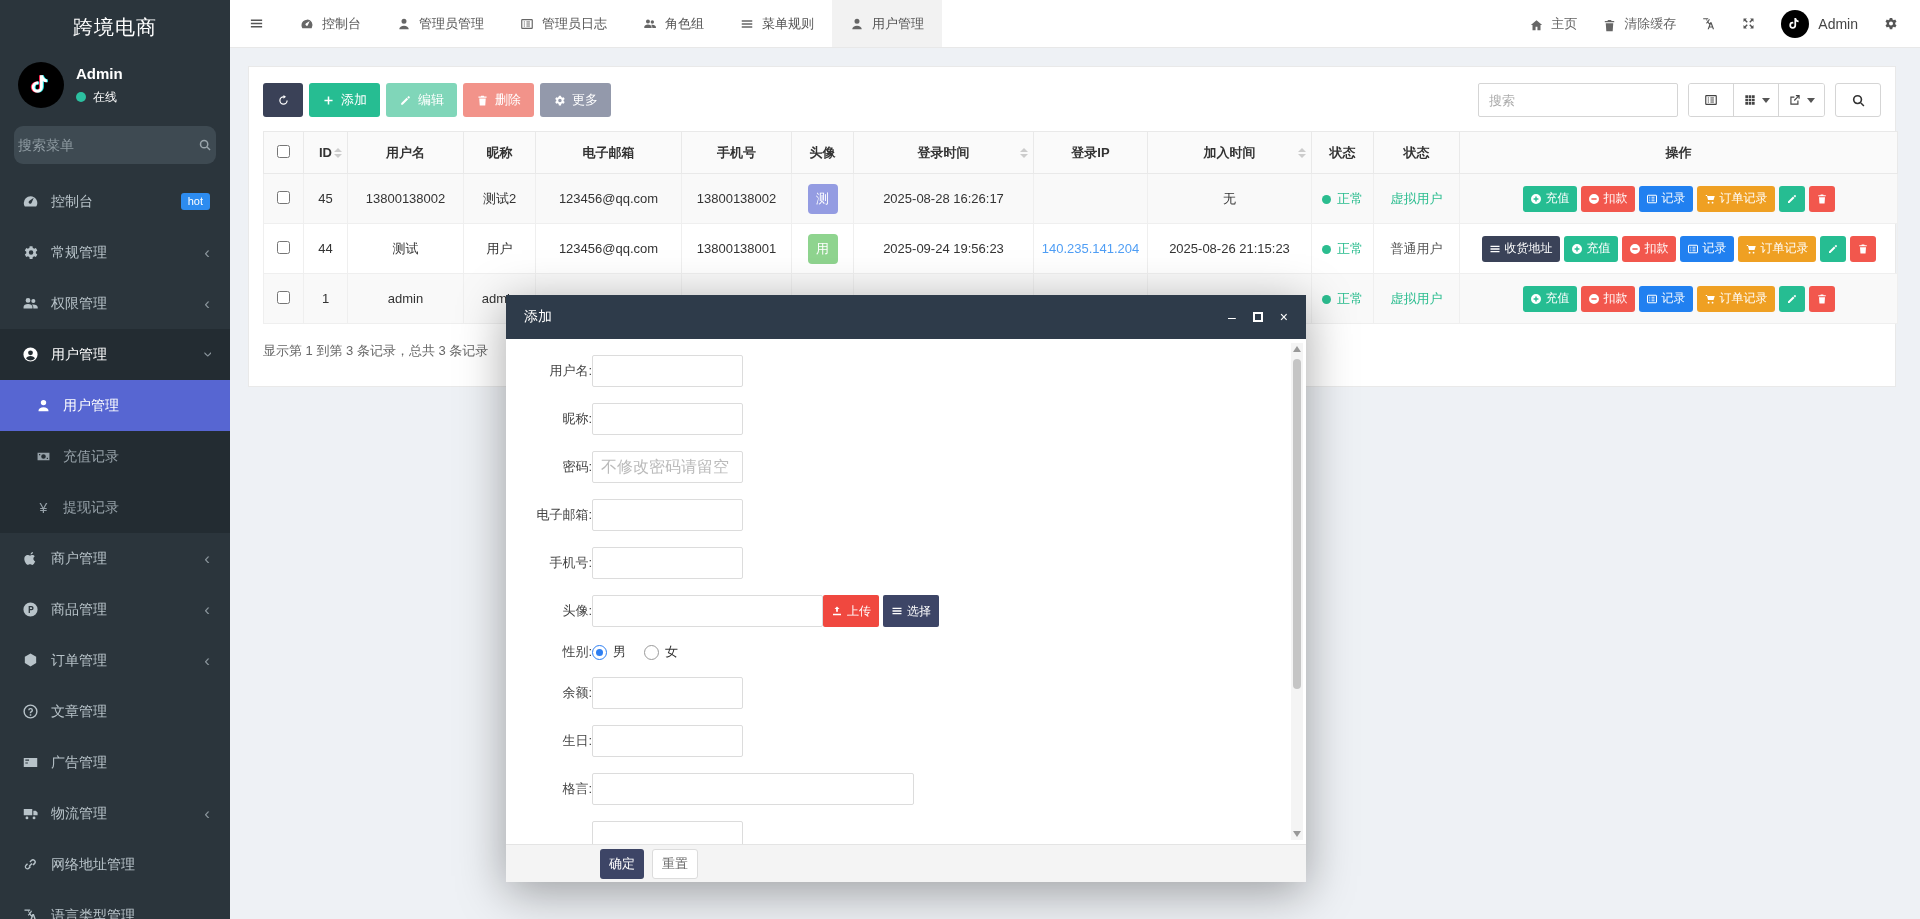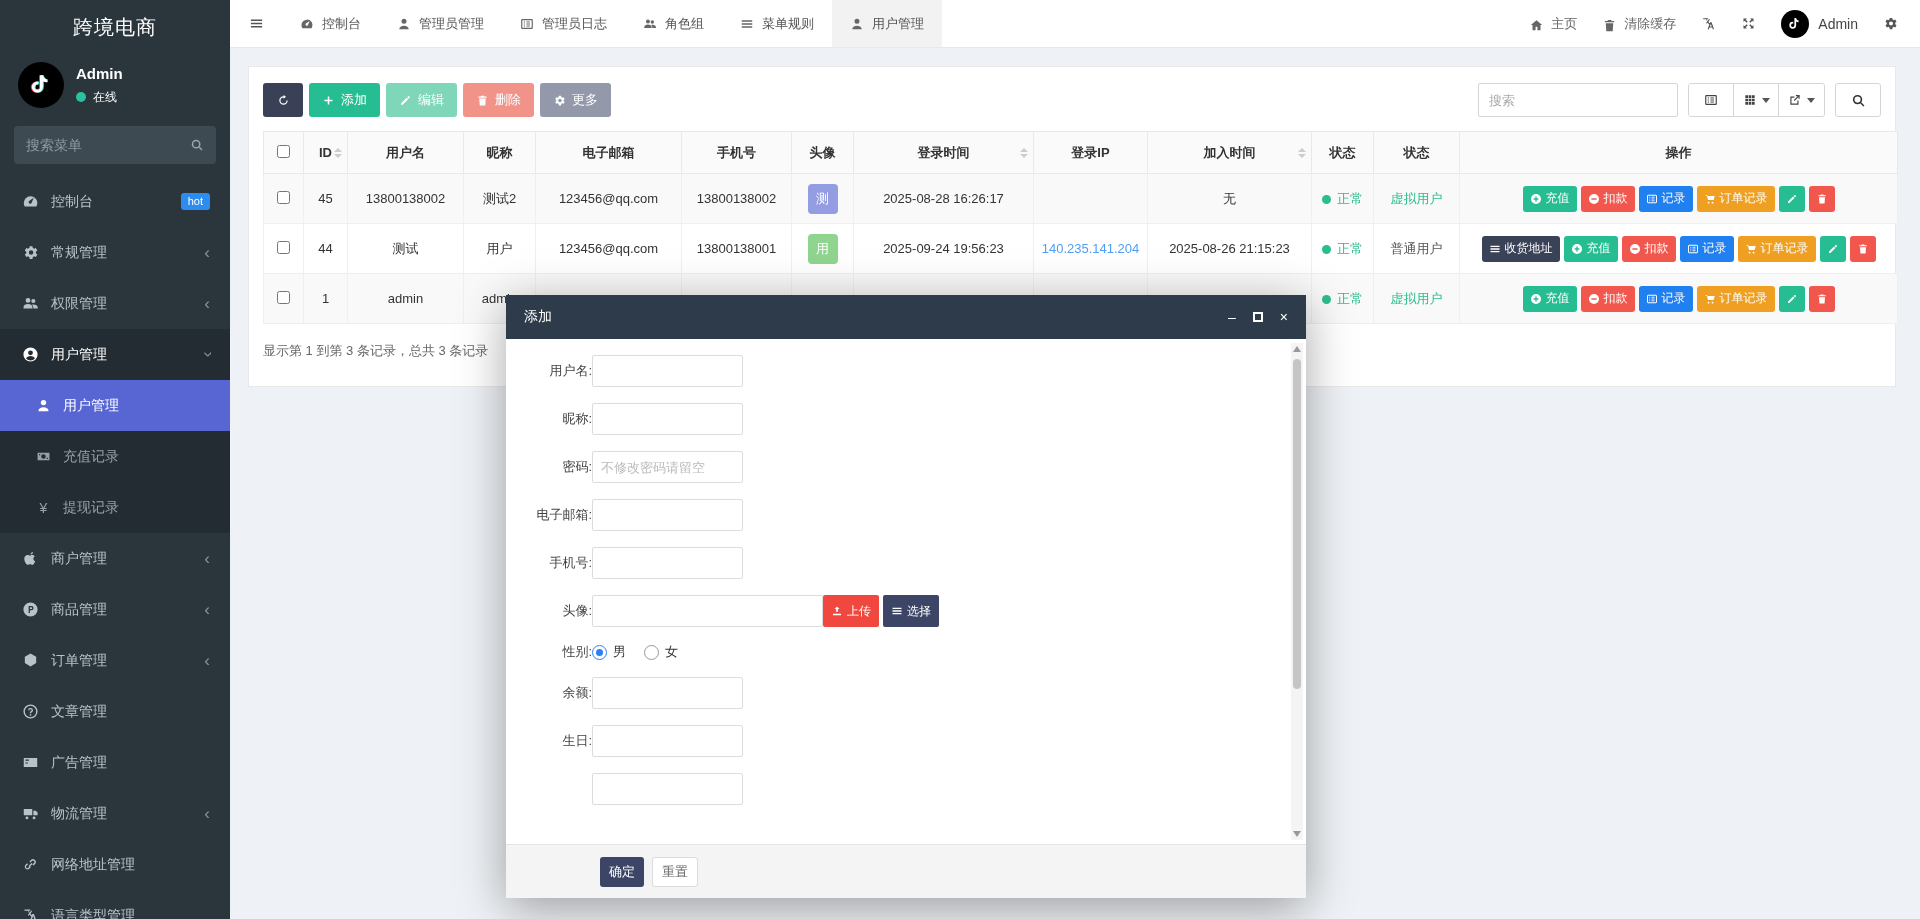--- a/index.html
+++ b/index.html
@@ -10,21 +10,21 @@
 
   
   .sidebar { position:absolute; left:0; top:0; width:230px; height:919px; background:#2b353c; color:#b8c3c9; overflow:hidden; z-index:5; }
   .brand { height:54px; display:flex; align-items:center; justify-content:center; color:#fff; font-size:20px; letter-spacing:1px; }
   .profile { display:flex; align-items:center; gap:12px; padding:8px 18px 14px; }
   .avatar-lg { width:46px; height:46px; border-radius:50%; background:#000; display:flex; align-items:center; justify-content:center; flex:none; }
   .avatar-lg .ic { width:26px; height:26px; color:#fff; filter:drop-shadow(1px 0 0 #25f4ee) drop-shadow(-1px 0 0 #fe2c55); }
   .profile-name { color:#fff; font-weight:bold; font-size:15px; margin-bottom:7px; }
   .profile-status { display:flex; align-items:center; gap:7px; color:#fff; font-size:12px; }
   .dot { width:10px; height:10px; border-radius:50%; background:#2cc0a0; }
-  .menu-search { margin:4px 14px 12px; background:#3e4a52; border-radius:4px; height:38px; display:flex; align-items:center; padding:0 12px; }
+  .menu-search { margin:4px 14px 12px; background:#3e4a52; border-radius:9px; height:38px; display:flex; align-items:center; padding:0 4px; }
   .menu-search input { flex:1; background:transparent; border:0; outline:0; color:#cfd8dc; font-size:14px; min-width:0; }
   .menu-search input::placeholder { color:#8e9aa1; }
   .menu-search .ic { width:14px; height:14px; color:#9aa5ac; }
   .menu { list-style:none; }
   .menu-item { height:51px; display:flex; align-items:center; padding:0 20px 0 22px; font-size:14px; cursor:pointer; color:#b8c3c9; }
   .menu-item .ic { width:17px; height:17px; margin-right:12px; }
   .menu-item .char { width:17px; margin-right:12px; font-size:15px; }
   .chev { margin-left:auto; font-size:17px; color:#8a959c; line-height:1; }
   .chev-down { transform:rotate(-90deg); }
   .menu-group { background:#232c32; }
@@ -89,38 +89,38 @@
 
   
   .modal { position:absolute; left:506px; top:295px; width:800px; background:#fff; z-index:20; box-shadow:0 10px 45px rgba(0,0,0,.35); }
   .modal-header { height:44px; background:#2e3b4a; display:flex; align-items:center; padding:0 18px; color:#fff; font-size:14px; }
   .modal-controls { margin-left:auto; display:flex; align-items:center; gap:17px; }
   .mc { color:#fff; cursor:pointer; line-height:1; font-size:14px; }
   .mc-max { width:10px; height:10px; border:2px solid #fff; }
   .modal-body { height:505px; overflow:hidden; position:relative; padding-top:16px; }
   .form-row { display:flex; align-items:center; margin-bottom:16px; }
   .form-label { width:86px; text-align:right; font-size:13px; color:#444; flex:none; }
-  .form-input { width:151px; height:32px; border:1px solid #dcdcdc; border-radius:2px; padding:12px 8px; font-size:13px; color:#333; outline:none; font-family:inherit; }
+  .form-input { width:151px; height:32px; border:1px solid #dcdcdc; border-radius:2px; padding:12px 8px; font-size:16px; color:#333; outline:none; font-family:inherit; }
   .form-input::placeholder { color:#bbb; }
   .in-avatar { width:231px; }
   .in-wide { width:322px; }
   .mini-btn { height:32px; display:inline-flex; align-items:center; gap:4px; padding:0 8px; border:0; color:#fff; font-size:12px; cursor:pointer; border-radius:2px; font-family:inherit; }
   .mini-btn .ic { width:12px; height:12px; }
   .mb-red { background:#f0483f; margin-left:0; border-radius:2px; }
   .mb-dark { background:#3d4566; margin-left:4px; }
   .radio-opt { display:inline-flex; align-items:center; gap:6px; margin-right:18px; cursor:pointer; }
   .radio { width:15px; height:15px; border-radius:50%; border:1.5px solid #9a9a9a; display:inline-flex; align-items:center; justify-content:center; background:#fff; }
   .radio.checked { border-color:#2e7ff2; }
   .radio.checked i { width:7px; height:7px; border-radius:50%; background:#2e7ff2; }
   .m-scroll { position:absolute; right:3px; top:4px; bottom:4px; width:12px; background:#f4f4f4; }
   .m-scroll .arr { position:absolute; left:2px; width:0; height:0; border-left:4px solid transparent; border-right:4px solid transparent; }
   .m-scroll .a-up { top:3px; border-bottom:6px solid #999; }
   .m-scroll .a-dn { bottom:3px; border-top:6px solid #999; }
   .m-thumb { position:absolute; left:2px; width:8px; top:16px; height:330px; background:#c5c5c5; border-radius:4px; }
-  .modal-footer { height:54px; background:#f4f4f4; border-top:1px solid #e4e4e4; display:flex; align-items:center; padding-left:94px; gap:8px; }
+  .modal-footer { height:38px; background:#f4f4f4; border-top:1px solid #e4e4e4; display:flex; align-items:center; padding-left:94px; gap:8px; }
   .btn-ok { background:#3d4566; color:#fff; border:0; height:30px; padding:0 9px; font-size:13px; border-radius:3px; cursor:pointer; font-family:inherit; }
   .btn-reset { background:#fff; color:#666; border:1px solid #dcdcdc; height:30px; padding:0 9px; font-size:13px; border-radius:3px; cursor:pointer; font-family:inherit; }
 </style>
 </head>
 <body>
 
 <svg width="0" height="0" style="position:absolute" aria-hidden="true">
   <defs>
     <symbol id="sym-gauge" viewBox="0 0 24 24">
         <path fill-rule="evenodd" d="M12 4.5A9.5 9.5 0 0 0 2.5 14c0 1.9.6 3.7 1.5 5.2h16A9.5 9.5 0 0 0 12 4.5zm1.6 9.2a2.2 2.2 0 1 1-3.6-2.4l6.6-4.6-3 7z"></path>
@@ -727,20 +727,24 @@
       </div>
       <div class="form-row">
         <label class="form-label">余额:</label>
         <input class="form-input" style="">
       </div>
       <div class="form-row">
         <label class="form-label">生日:</label>
         <input class="form-input" style="">
       </div>
       <div class="form-row">
+        <label class="form-label">格言:</label>
+        <input class="form-input in-wide" style="">
+      </div>
+      <div class="form-row">
         <label class="form-label"></label>
         <input class="form-input" style="">
       </div>
     <div class="m-scroll">
       <i class="arr a-up"></i>
       <span class="m-thumb"></span>
       <i class="arr a-dn"></i>
     </div>
   </div>
   <div class="modal-footer">

